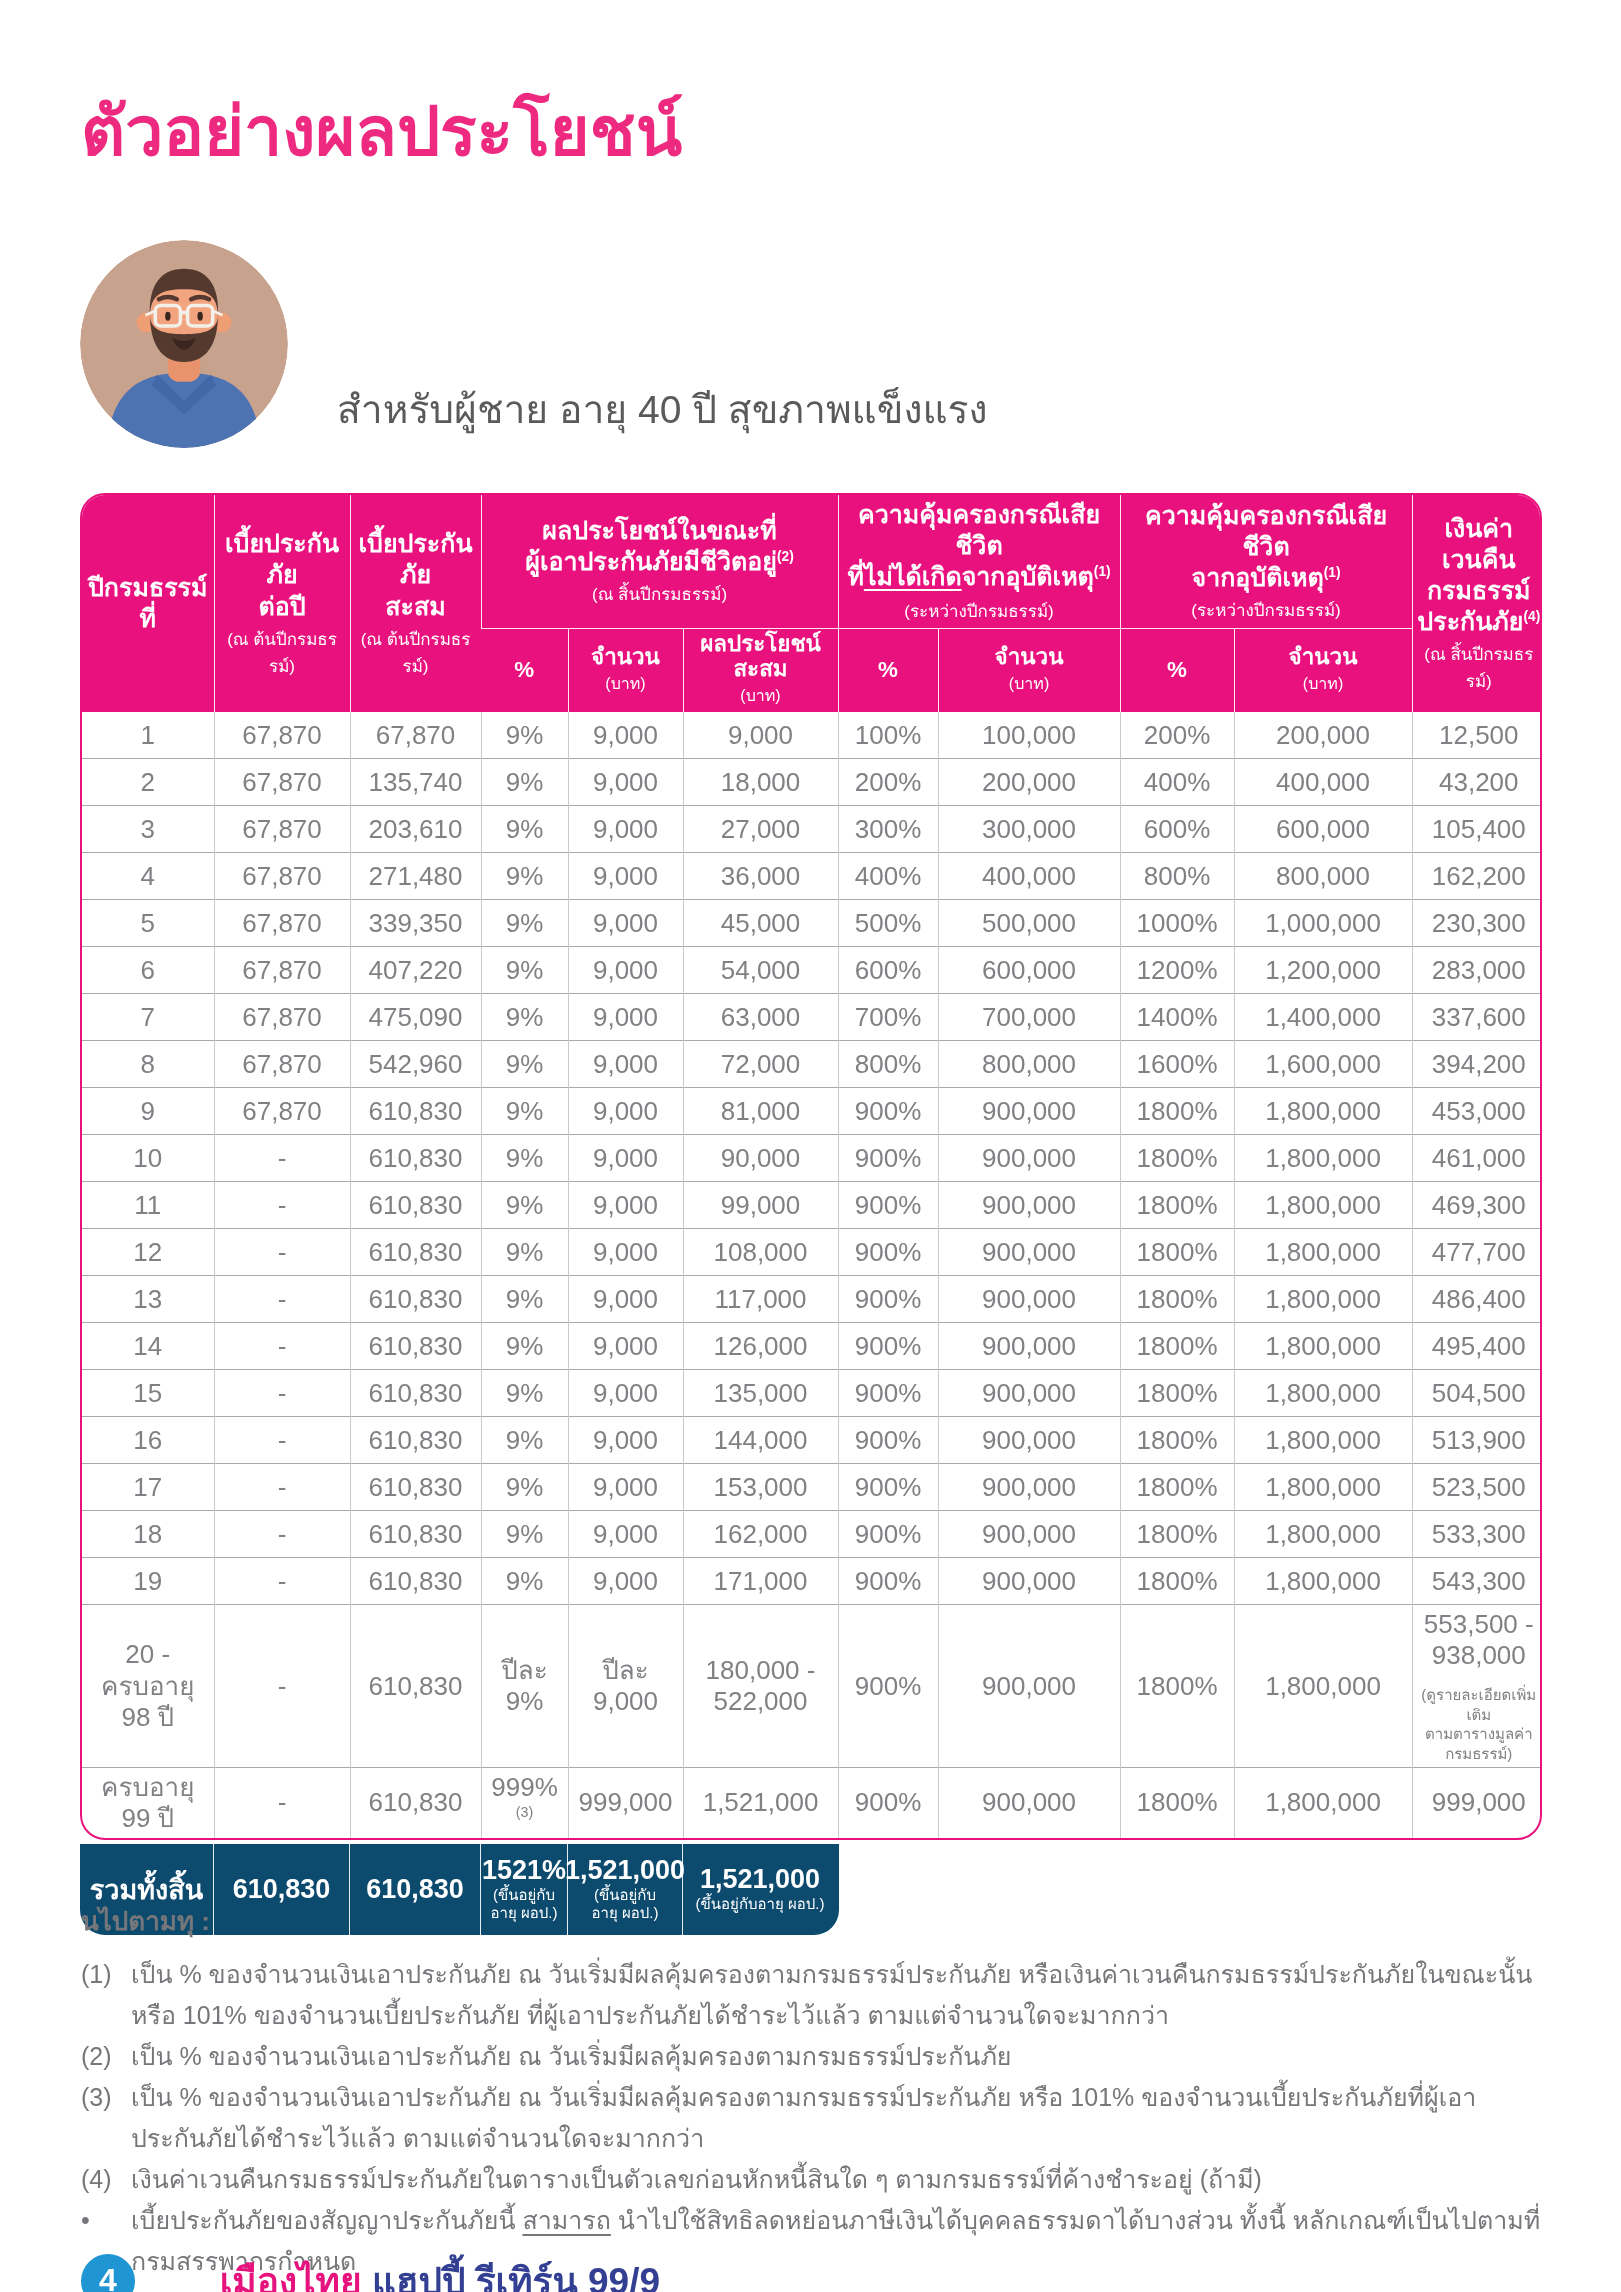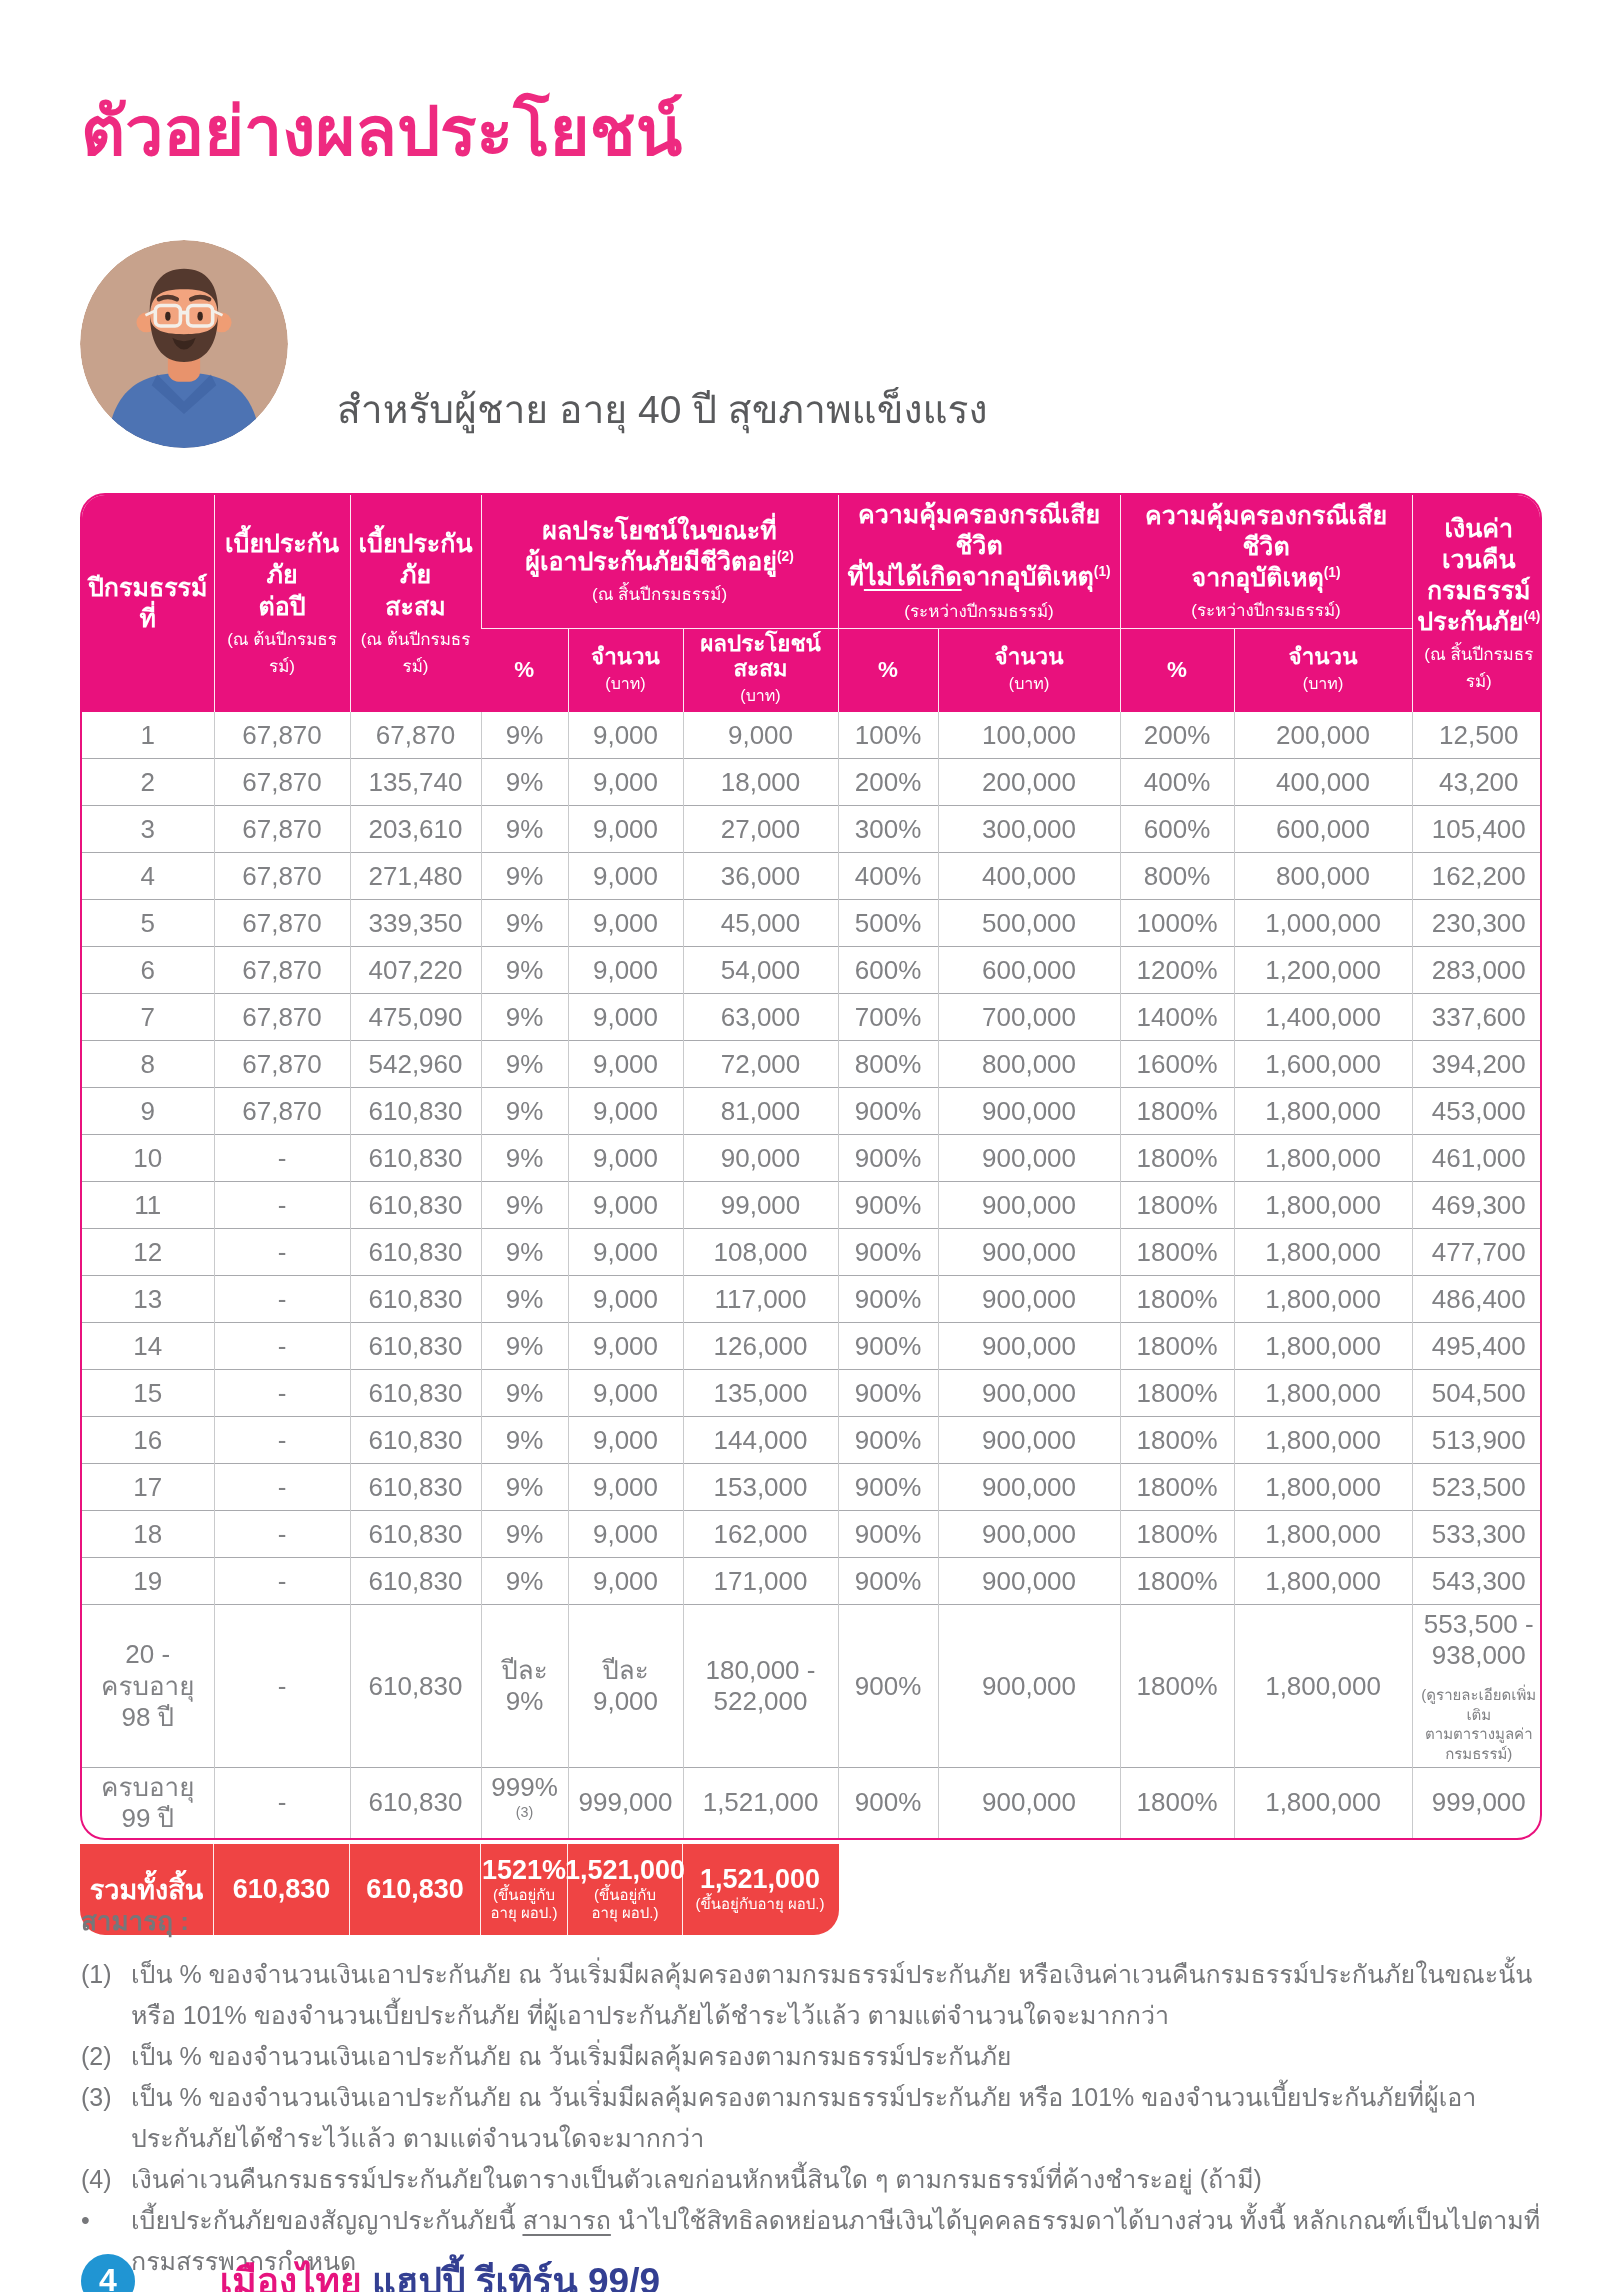--- a/index.html
+++ b/index.html
@@ -47,21 +47,21 @@
     padding:3.6px 2.7px; white-space:pre-line;
   }
   tbody td:first-child { border-left:none; }
   tbody tr:first-child td { border-top:none; }
   .cmain  { white-space:pre-line; }
   .csmall { font-size:15px; line-height:1.3; white-space:pre-line; margin-top:14px; }
 
   
   .total-bar {
     display:flex; width:759px; height:91px; margin-top:4.5px;
-    background:#ef4444; border-radius:0 0 25px 25px; color:#fff;
+    background:#0c4a6e; border-radius:0 0 25px 25px; color:#fff;
   }
   .total-bar .tcell {
     display:flex; flex-direction:column; justify-content:center; align-items:center;
     height:100%; flex:0 0 auto;
   }
   .total-bar .tcell + .tcell { border-left:1.8px solid rgba(255,255,255,.9); }
   .total-label { font-size:27px; font-weight:bold; }
   .total-main  { font-size:27px; font-weight:bold; line-height:1.1; }
   .total-small { font-size:15px; line-height:1.25; white-space:pre-line; text-align:center; }
 
@@ -513,21 +513,21 @@
 อายุ ผอป.)</div>
         </div>
         <div class="tcell" style="width:155px">
           <div class="total-main">1,521,000</div>
           <div class="total-small">(ขึ้นอยู่กับอายุ ผอป.)</div>
         </div>
       </div>
   </div>
 
   <div class="notes">
-    <div class="notes-heading">สามารถุ :</div>
+    <div class="notes-heading">นไปตามทุ :</div>
     <div id="notes-list">
         <div class="note-item">
           <span class="note-marker">(1)</span>
           <span class="note-text">เป็น % ของจำนวนเงินเอาประกันภัย ณ วันเริ่มมีผลคุ้มครองตามกรมธรรม์ประกันภัย หรือเงินค่าเวนคืนกรมธรรม์ประกันภัยในขณะนั้น หรือ 101% ของจำนวนเบี้ยประกันภัย ที่ผู้เอาประกันภัยได้ชำระไว้แล้ว ตามแต่จำนวนใดจะมากกว่า</span>
         </div>
         <div class="note-item">
           <span class="note-marker">(2)</span>
           <span class="note-text">เป็น % ของจำนวนเงินเอาประกันภัย ณ วันเริ่มมีผลคุ้มครองตามกรมธรรม์ประกันภัย</span>
         </div>
         <div class="note-item">

